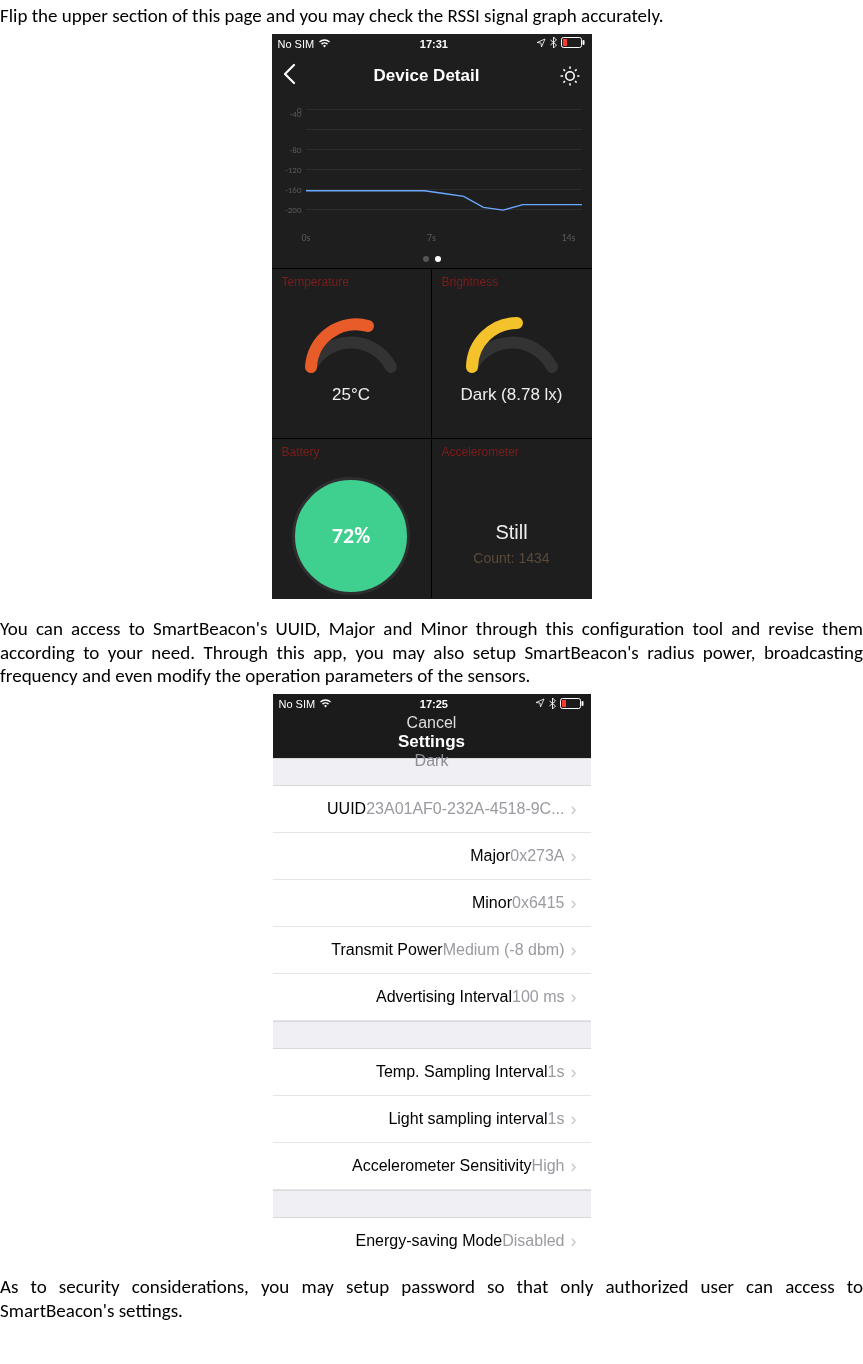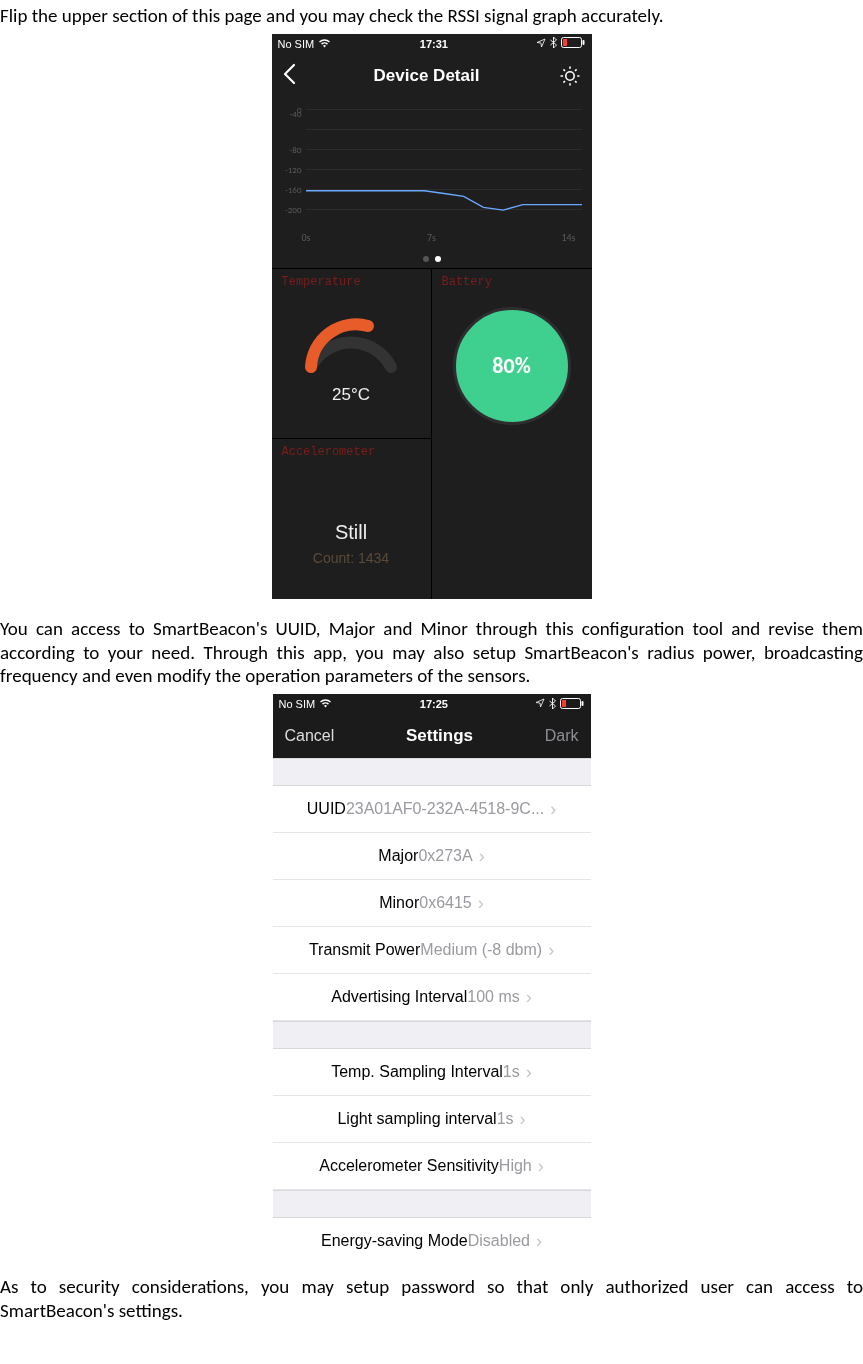--- a/index.html
+++ b/index.html
@@ -69,21 +69,21 @@
 
   .tiles { display:flex; flex-wrap:wrap; }
   .tile {
     width:50%; box-sizing:border-box;
     border-top:1px solid #000;
     position:relative;
     padding:6px 0 10px 0;
   }
   .tile:nth-child(odd){ border-right:1px solid #000;}
   .tile-label {
-    font-size:12px; color:#7a1d1d; padding-left:10px; font-family:Liberation Mono, monospace;
+    font-size:12px; color:#7a1d1d; padding-left:10px; font-family:Liberation Sans, sans-serif;
   }
   .gauge-wrap { display:flex; flex-direction:column; align-items:center; padding-top:8px;}
   .tile-value { font-family:-apple-system,Helvetica,Arial,sans-serif; color:#eee; font-size:17px; margin-top:8px;}
   .battery-circle {
     width:112px; height:112px; border-radius:50%; background:#3fcf8e;
     display:flex; align-items:center; justify-content:center;
     border:3px solid #2e2e30;
     font-size:22px; font-weight:600; color:#fff;
     margin:8px auto 0 auto;
     position:relative; top:10px;
@@ -94,29 +94,29 @@
 
   
   .p2-status {
     height:20px; background:#1b1b1b; color:#fff;
     display:flex; align-items:center; justify-content:space-between;
     padding:0 6px; font-size:11px; font-family:-apple-system,Helvetica,Arial,sans-serif;
   }
   .p2-nav {
     height:44px; background:#1b1b1b; color:#fff;
     display:flex; align-items:center; justify-content:space-between;
-    padding:0 12px; font-family:-apple-system,Helvetica,Arial,sans-serif;
+    padding:0 12px; font-family:-apple-system,Helvetica,Arial,sans-serif;flex-direction:column;
   }
   .p2-nav-side { font-size:16px; color:#ddd;}
   .p2-nav-side.dim { color:#8e8e93;}
   .p2-nav-title { font-size:17px; font-weight:600;}
   .group-gap { height:26px; background:#efeff4; border-top:1px solid #d9d9db; border-bottom:1px solid #d9d9db;}
   .cell {
     height:46px; background:#fff;
-    display:flex; align-items:center; justify-content:center;
+    display:flex; align-items:center; justify-content:flex-end;
     padding:0 14px;
     border-bottom:1px solid #e5e5e8;
     font-family:-apple-system,Helvetica,Arial,sans-serif;
   }
   .cell:last-child{border-bottom:none;}
   .cell-label { font-size:16px; color:#000;}
   .cell-right { display:flex; align-items:center; gap:6px;}
   .cell-val { font-size:16px; color:#9a9aa0;}
   .chev { color:#c7c7cc; font-size:18px; line-height:1;}
   .battery-svg { display:inline-block; }
@@ -208,24 +208,34 @@
       <div class="tile" style="height:170px;">
         <div class="tile-label">Temperature</div>
         <div class="gauge-wrap">
           <svg width="110" height="80" viewBox="0 0 110 80">
             <path d="M15 70 A45 45 0 0 1 95 70" fill="none" stroke="#333" stroke-width="12" stroke-linecap="round"></path>
             <path d="M15 70 A45 45 0 0 1 72 29" fill="none" stroke="#e85c2a" stroke-width="12" stroke-linecap="round"></path>
           </svg>
           <div class="tile-value">25°C</div>
         </div>
       </div>
+      <div class="tile" style="height:170px;">
+        <div class="tile-label">Brightness</div>
+        <div class="gauge-wrap">
+          <svg width="110" height="80" viewBox="0 0 110 80">
+            <path d="M15 70 A45 45 0 0 1 95 70" fill="none" stroke="#333" stroke-width="12" stroke-linecap="round"></path>
+            <path d="M15 70 A45 45 0 0 1 60 26" fill="none" stroke="#f4c22b" stroke-width="12" stroke-linecap="round"></path>
+          </svg>
+          <div class="tile-value">Dark (8.78 lx)</div>
+        </div>
+      </div>
       <div class="tile" style="height:160px; overflow:hidden;">
         <div class="tile-label">Battery</div>
         <div class="battery-circle">
-          <span>80%</span>
+          <span>72%</span>
         </div>
       </div>
       <div class="tile" style="height:199px;">
         <div class="tile-label">Accelerometer</div>
         <div class="accel-wrap">
           <div class="accel-val">Still</div>
           <div class="accel-count">Count: 1434</div>
         </div>
       </div>
     </div>

